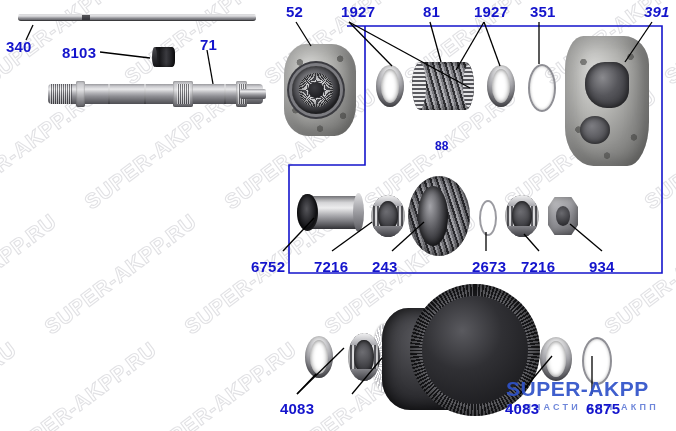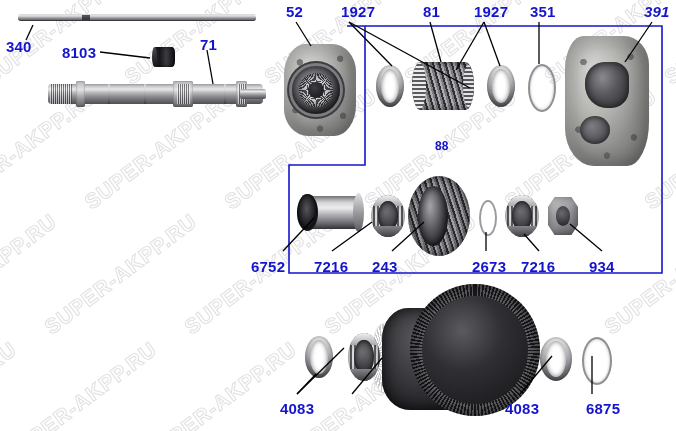--- a/index.html
+++ b/index.html
@@ -490,20 +490,24 @@
       <path d="M297 394 L344 348"></path>
 
       <path d="M352 394 L382 358"></path>
 
       <path d="M520 394 L552 356"></path>
 
       <path d="M592 394 L592 356"></path>
     </g>
   </svg>
 
+  <div class="brand" style="left:506px; top:378px;">
+    <div class="brand-main">SUPER-AKPP</div>
+    <div class="brand-sub">ЗАПЧАСТИ ДЛЯ АКПП</div>
+  </div>
 
   <div class="label" style="left:6px;   top:38px;">340</div>
   <div class="label" style="left:62px;  top:44px;">8103</div>
   <div class="label" style="left:200px; top:36px;">71</div>
 
   <div class="label" style="left:286px; top:3px;">52</div>
   <div class="label" style="left:341px; top:3px;">1927</div>
   <div class="label" style="left:423px; top:3px;">81</div>
   <div class="label" style="left:474px; top:3px;">1927</div>
   <div class="label" style="left:530px; top:3px;">351</div>

